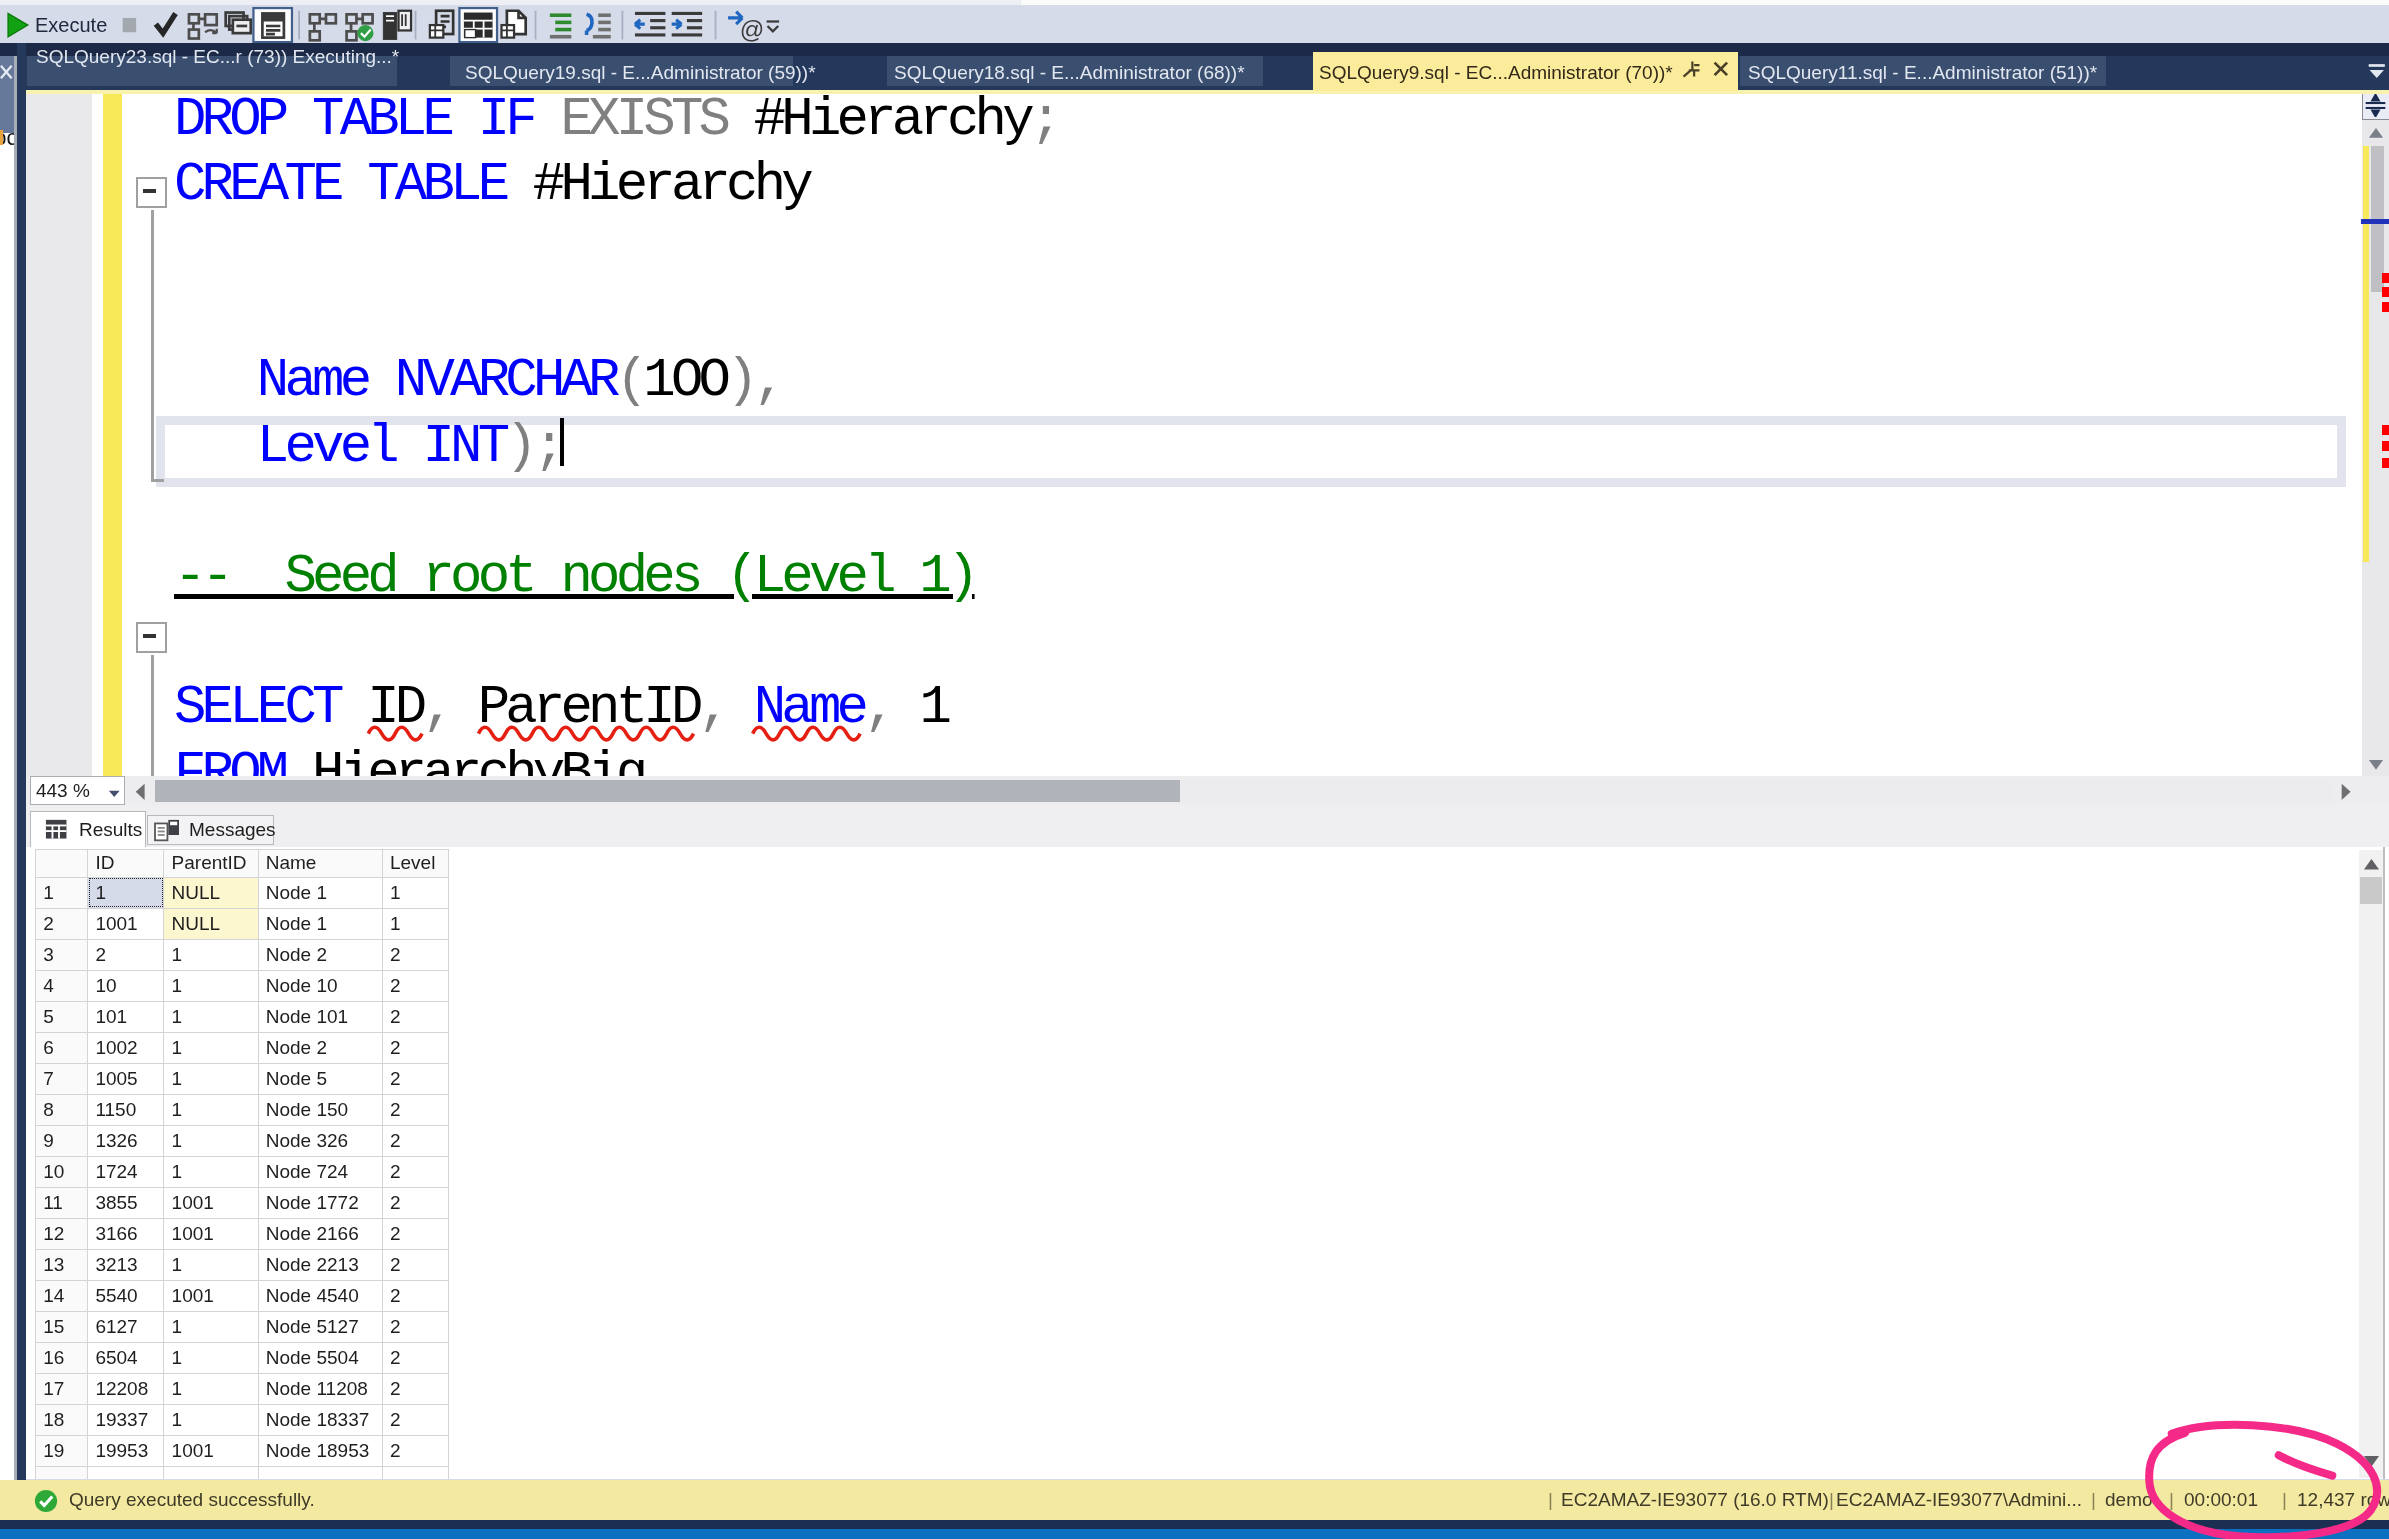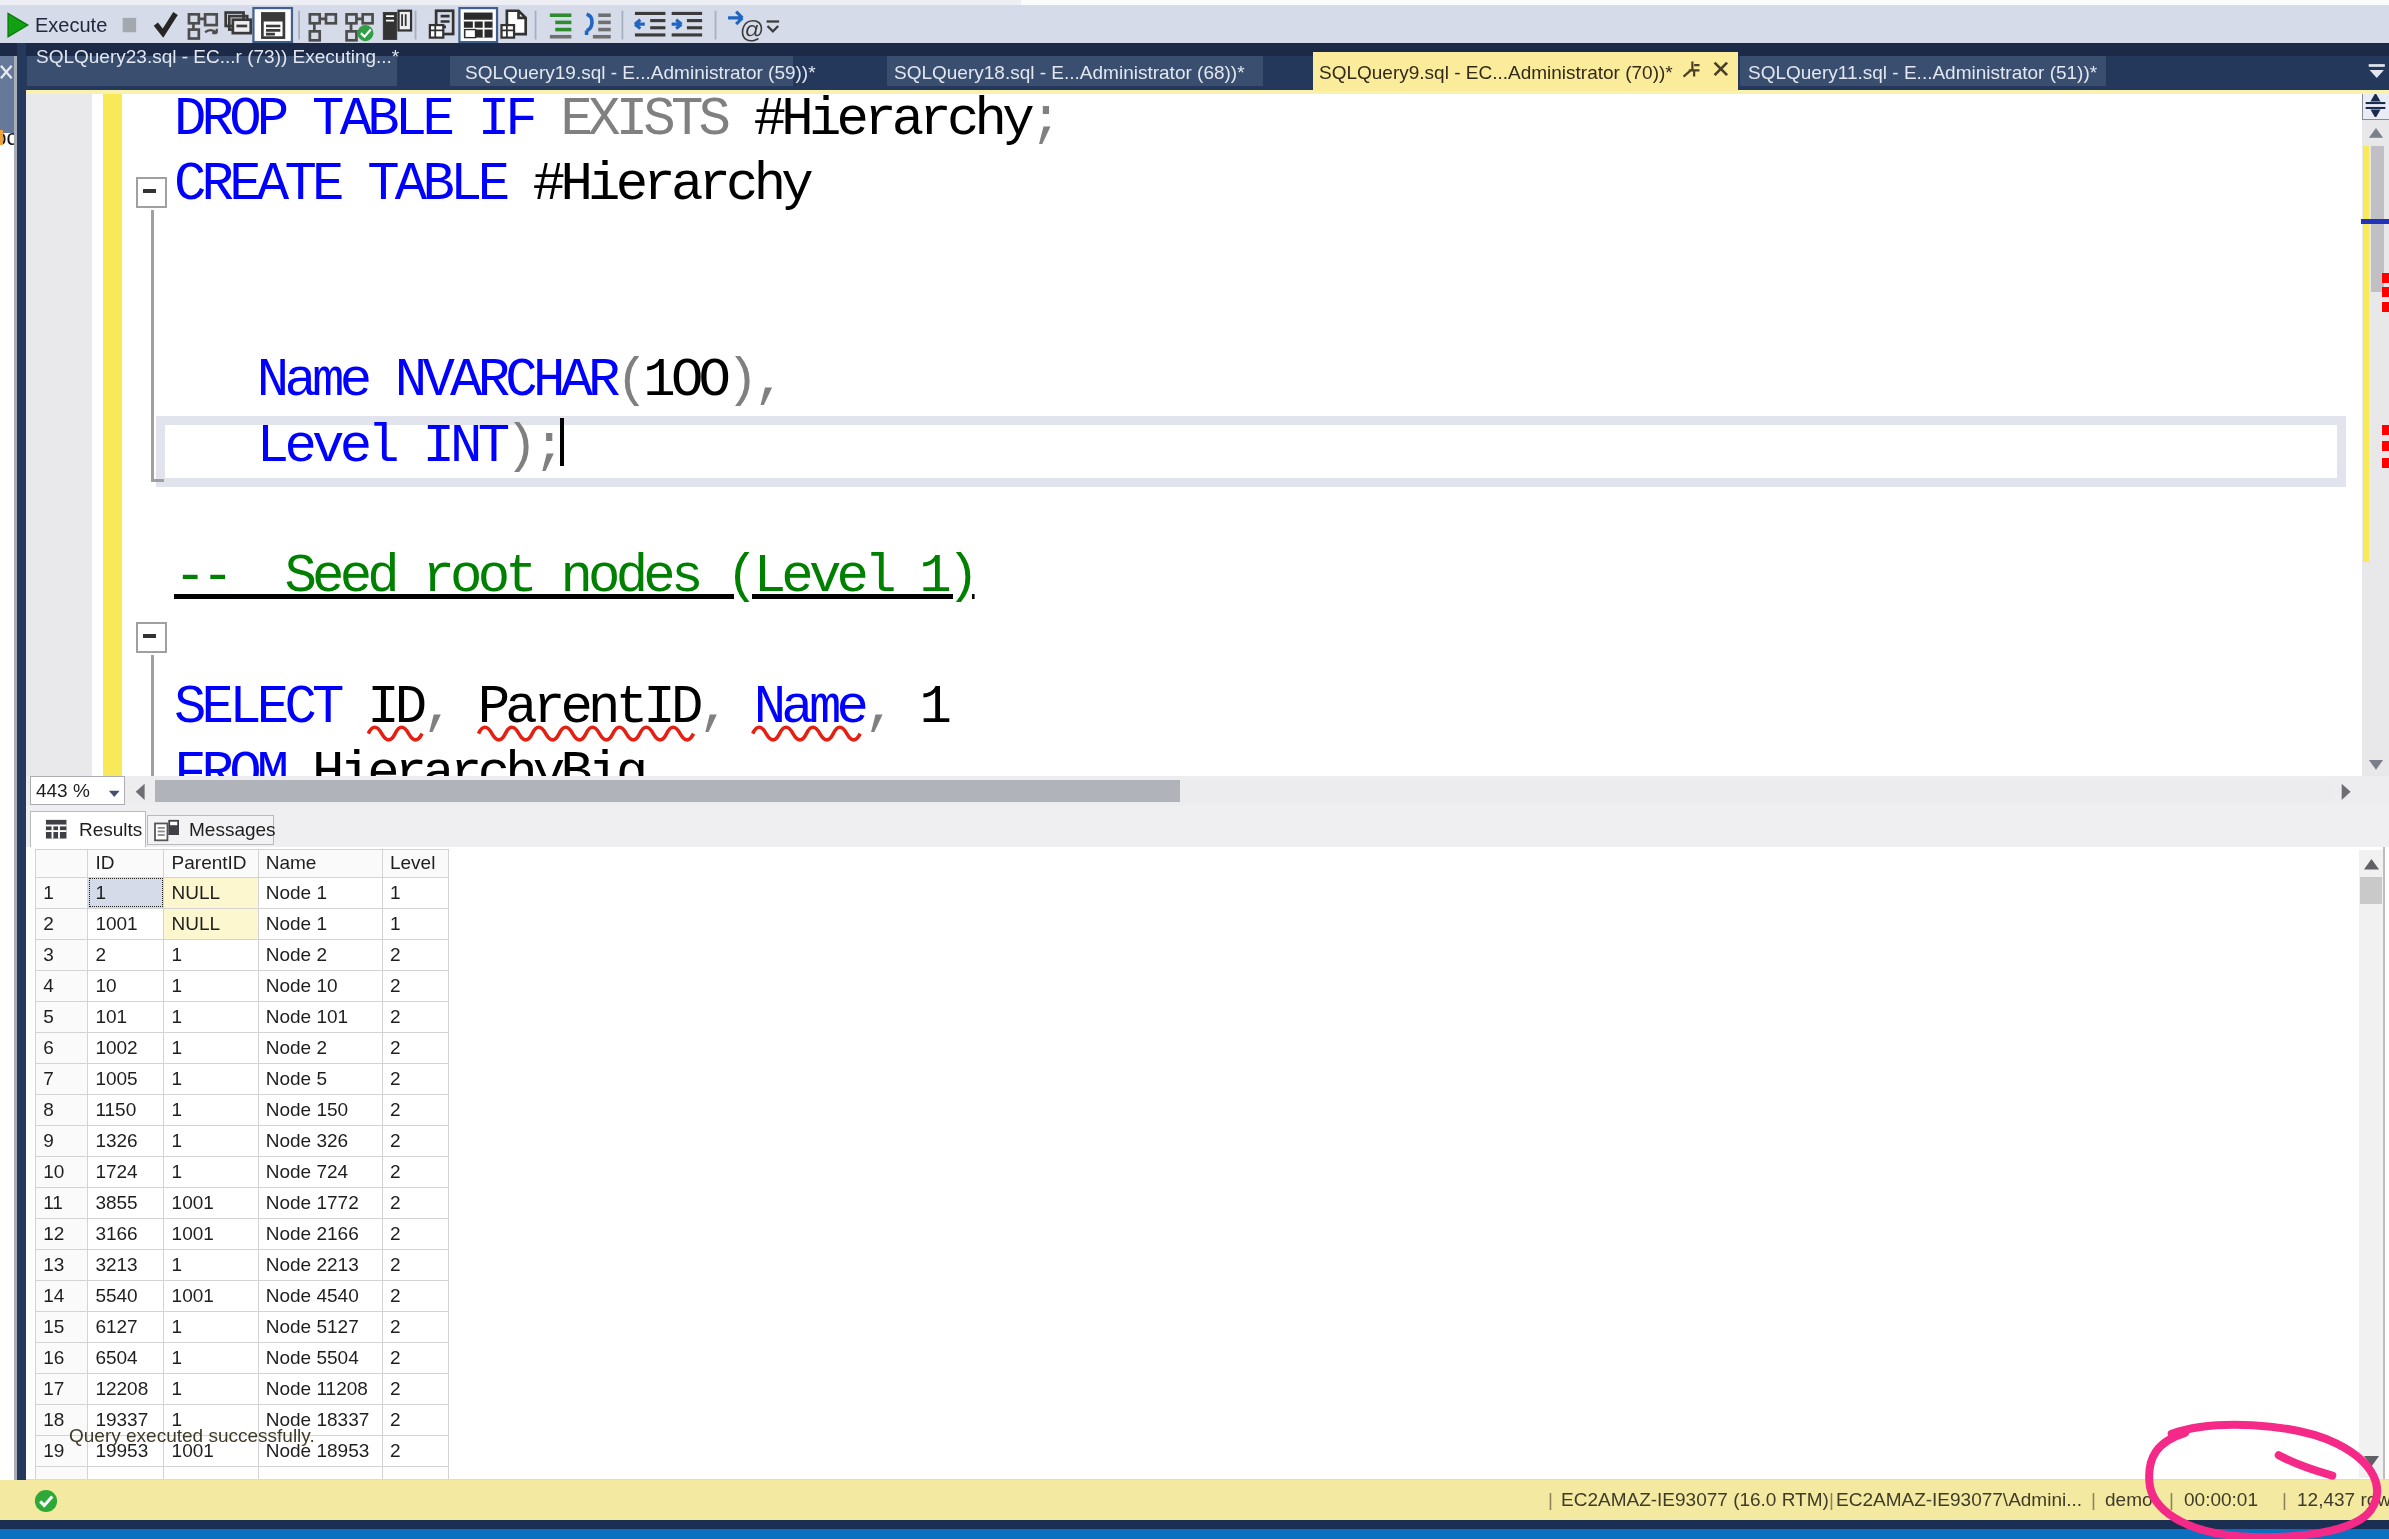--- a/index.html
+++ b/index.html
@@ -418,21 +418,21 @@
       <path d="M9 12 L17 1 L1 1 Z" fill="#606065"></path>
     </svg>
   <div class="abs" style="left:2357px;top:0;width:1.8px;height:632px;background:#BDBDBD;"></div>
 </div>
 
 <div class="abs" style="left:0;top:1480px;width:2389px;height:40px;background:#F3E9A1;"></div>
 <svg class="abs" style="left:34px;top:1489px;" width="24" height="24" viewBox="0 0 27 27">
   <circle cx="13.5" cy="13.5" r="12.5" fill="#2EA937"></circle>
   <path d="M7 14 l4.5 4.5 l9 -10" stroke="#fff" stroke-width="3.5" fill="none"></path>
 </svg>
-<div class="abs stx" style="left:69px;top:1425px;text-align:right;">Query executed successfully.</div>
+<div class="abs stx" style="left:69px;top:1489px;text-align:right;">Query executed successfully.</div>
 <div class="abs stx" style="left:1548px;top:1489px;color:#8B8257;">|</div>
 <div class="abs stx" style="left:1561px;top:1489px;">EC2AMAZ-IE93077 (16.0 RTM)</div>
 <div class="abs stx" style="left:1829px;top:1489px;color:#8B8257;">|</div>
 <div class="abs stx" style="left:1836px;top:1489px;">EC2AMAZ-IE93077\Admini...</div>
 <div class="abs stx" style="left:2091px;top:1489px;color:#8B8257;">|</div>
 <div class="abs stx" style="left:2105px;top:1489px;">demo</div>
 <div class="abs stx" style="left:2169px;top:1489px;color:#8B8257;">|</div>
 <div class="abs stx" style="left:2184px;top:1489px;">00:00:01</div>
 <div class="abs stx" style="left:2282px;top:1489px;color:#8B8257;">|</div>
 <div class="abs stx" style="left:2297px;top:1489px;">12,437 rows</div>

